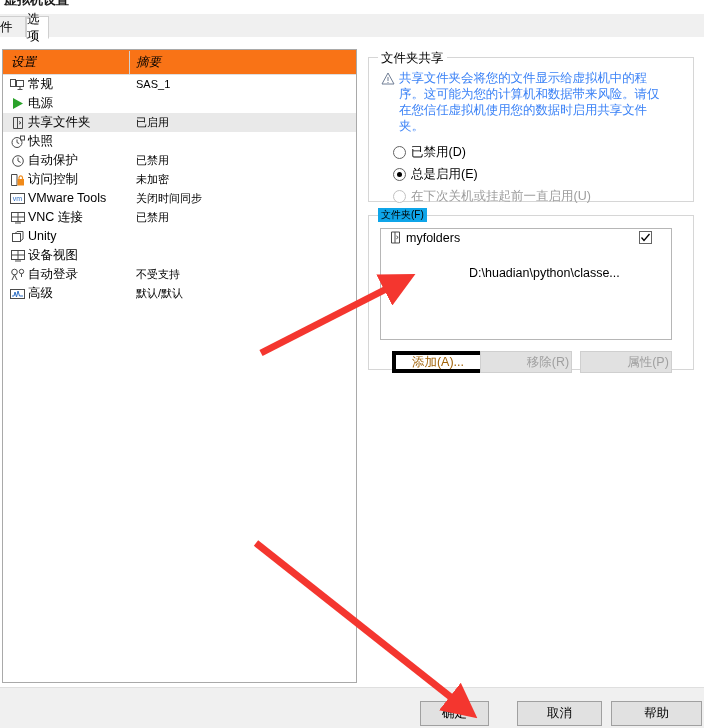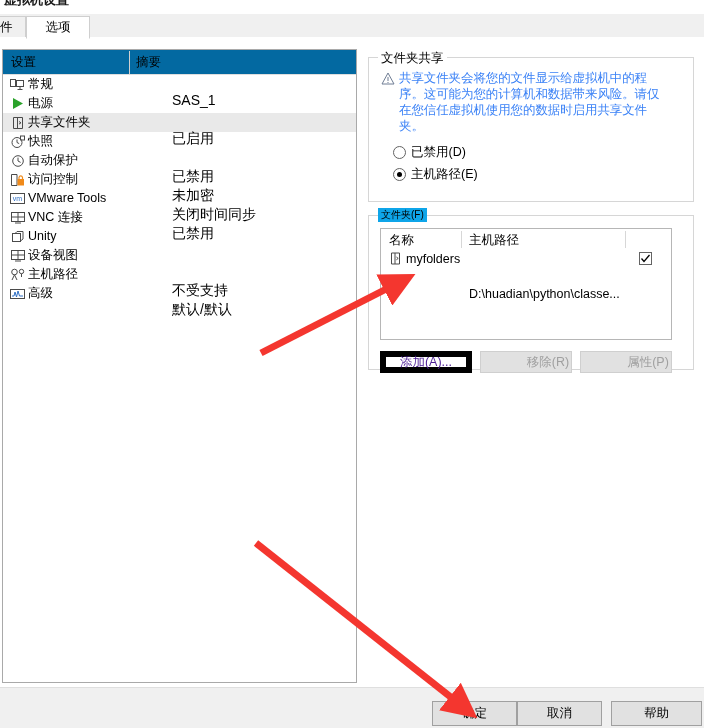--- a/index.html
+++ b/index.html
@@ -34,36 +34,36 @@
   }
   .tab {
     position: absolute; top: 2px; height: 23px;
     display: flex; align-items: center; justify-content: center;
     font-size: 12.5px; color: #000;
     border: 1px solid #cfcfcf;
     background: #f0f0f0;
   }
   .tab.inactive { left: -26px; width: 52px; background: #f0f0f0; }
   .tab.active {
-    left: 26px; width: 64px; background: #ffffff;
+    left: 26px; width: 23px; background: #ffffff;
     border-bottom: 1px solid #ffffff; z-index: 3;
   }
 
   
   .content {
     position: absolute; left: 0; top: 37px; width: 704px; height: 650px;
     background: #ffffff;
   }
 
   
   .listpanel {
     position: absolute; left: 2px; top: 12px; width: 355px; height: 634px;
     border: 1px solid #a9a9a9; background: #ffffff; overflow: hidden;
   }
-  .listhdr { position: relative; height: 25px; background: #0369a1; }
+  .listhdr { position: relative; height: 25px; background: #f97316; font-style: italic; }
   .listhdr .h-settings {
     position: absolute; left: 8px; top: 4px; font-size: 12.5px;
   }
   .listhdr .h-summary {
     position: absolute; left: 133px; top: 4px; font-size: 12.5px;
   }
   .listhdr .hdiv {
     position: absolute; left: 126px; top: 1px; width: 1px; height: 24px;
     background: #d0d0d0;
   }
@@ -79,22 +79,22 @@
   .row .ico {
     position: absolute; left: 7px; top: 2px;
     width: 15px; height: 15px;
     display: flex; align-items: center; justify-content: center;
   }
   .row .nm {
     position: absolute; left: 25px; top: 2px;
     font-size: 12.5px; white-space: nowrap; line-height: 15px;
   }
   .row .sm {
-    position: absolute; left: 133px; top: 18px;
-    font-size: 14px; white-space: nowrap; line-height: 15px; margin-left: 36px;
+    position: absolute; left: 133px; top: 2px;
+    font-size: 11px; white-space: nowrap; line-height: 15px;
   }
 
   
   .rightpane {
     position: absolute; left: 368px; top: 8px; width: 330px; height: 640px;
   }
   .group {
     position: absolute; border: 1px solid #d6d6d6; background: #ffffff; padding-left: 24px;
   }
   .group > .legend {
@@ -168,38 +168,38 @@
   .ftable .trow .c-check svg { display: block; }
 
   .btnrow { position: absolute; left: 11px; top: 135px; width: 292px; height: 22px; }
   .btn {
     position: absolute; top: 0; height: 22px;
     display: flex; align-items: center; justify-content: center;
     font-size: 12.5px; background: #e1e1e1; border: 1px solid #adadad;
     color: #000; white-space: nowrap;
   }
   .btn.focus {
-    background: #ffffff; border: 6px solid #000000; color: #4c1d95;
+    background: #ffffff; border: 4px solid #000000; color: #a16207; margin-left: 12px;
   }
   .btn.disabled { color: #a0a0a0; background: #e1e1e1; border-color: #cfcfcf; padding-left: 44px; }
   .btn.b1 { left: 0; width: 92px; }
   .btn.b2 { left: 100px; width: 92px; }
   .btn.b3 { left: 200px; width: 92px; }
 
   
   .bottombar {
     position: absolute; left: 0; top: 687px; width: 704px; height: 41px;
     background: #f0f0f0; border-top: 1px solid #dfdfdf;
   }
   .dlgbtn {
     position: absolute; top: 13px; height: 25px;
     display: flex; align-items: center; justify-content: center;
     font-size: 12.5px; background: #e1e1e1; border: 1px solid #a0a0a0;
   }
-  .dlgbtn.ok { left: 432px; width: 85px; }
+  .dlgbtn.ok { left: 420px; width: 69px; }
   .dlgbtn.cancel { left: 517px; width: 85px; }
   .dlgbtn.help { left: 611px; width: 91px; }
 
   
   .annot { position: absolute; left: 0; top: 0; width: 704px; height: 728px; pointer-events: none; }
 </style>
 </head>
 <body>
 
 <div id="root">
@@ -333,21 +333,21 @@
           </div>
           <div class="row">
             <span class="ico">
               <svg width="15" height="13" viewBox="0 0 15 13">
                 <circle cx="4.5" cy="4" r="2.8" stroke="#4a4a4a" fill="none" stroke-width="1"></circle>
                 <path d="M4.5 6.8 L2 12 M4.5 6.8 L7 12" stroke="#4a4a4a" fill="none" stroke-width="1"></path>
                 <circle cx="11.5" cy="3.5" r="2.2" stroke="#4a4a4a" fill="none" stroke-width="1"></circle>
                 <path d="M11.5 5.7 L11.5 9" stroke="#4a4a4a" fill="none" stroke-width="1"></path>
               </svg>
             </span>
-            <span class="nm">主机路径</span>
+            <span class="nm">自动登录</span>
             <span class="sm">不受支持</span>
           </div>
           <div class="row">
             <span class="ico">
               <svg width="15" height="12" viewBox="0 0 15 12">
                 <rect x="0.5" y="1.5" width="14" height="9" stroke="#4a4a4a" fill="none" stroke-width="1"></rect>
                 <path d="M2 8 L4 8 L5 4 L6.5 9 L8 3 L9.5 8 L13 8" stroke="#2f6fc4" fill="none" stroke-width="1"></path>
               </svg>
             </span>
             <span class="nm">高级</span>
@@ -371,34 +371,32 @@
           </div>
           <div class="warntext">共享文件夹会将您的文件显示给虚拟机中的程序。这可能为您的计算机和数据带来风险。请仅在您信任虚拟机使用您的数据时启用共享文件夹。</div>
         </div>
 
         <div class="radio" id="rad0" style="top:86px;">
           <span class="bullet"></span>
           <span>已禁用(D)</span>
         </div>
         <div class="radio on" id="rad1" style="top:108px;">
           <span class="bullet"></span>
-          <span>主机路径(E)</span>
+          <span>总是启用(E)</span>
+        </div>
+        <div class="radio disabled" id="rad2" style="top:130px;">
+          <span class="bullet"></span>
+          <span>在下次关机或挂起前一直启用(U)</span>
         </div>
       </div>
 
       <div class="foldersbox">
         <div class="legend">文件夹(F)</div>
 
         <div class="ftable">
-          <div class="thead">
-            <div class="th c1">名称</div>
-            <div class="vsep v1"></div>
-            <div class="th c2">主机路径</div>
-            <div class="vsep v2"></div>
-          </div>
           <div id="folder-rows">
               <div class="trow">
                 <span class="ico"><svg width="13" height="13" viewBox="0 0 13 13">
                     <path d="M2.5 1 L10.5 1 L10.5 12 L2.5 12 Z" stroke="#4a4a4a" fill="none" stroke-width="1"></path>
                     <line x1="6" y1="1" x2="6" y2="12" stroke="#4a4a4a" stroke-width="1"></line>
                     <path d="M7.4 5 L9.2 6.4 L7.4 7.8" stroke="#4a4a4a" fill="none" stroke-width="1"></path>
                   </svg></span>
                 <span class="c-name">myfolders</span>
                 <span class="c-path">D:\huadian\python\classe...</span>
                 <span class="c-check">

